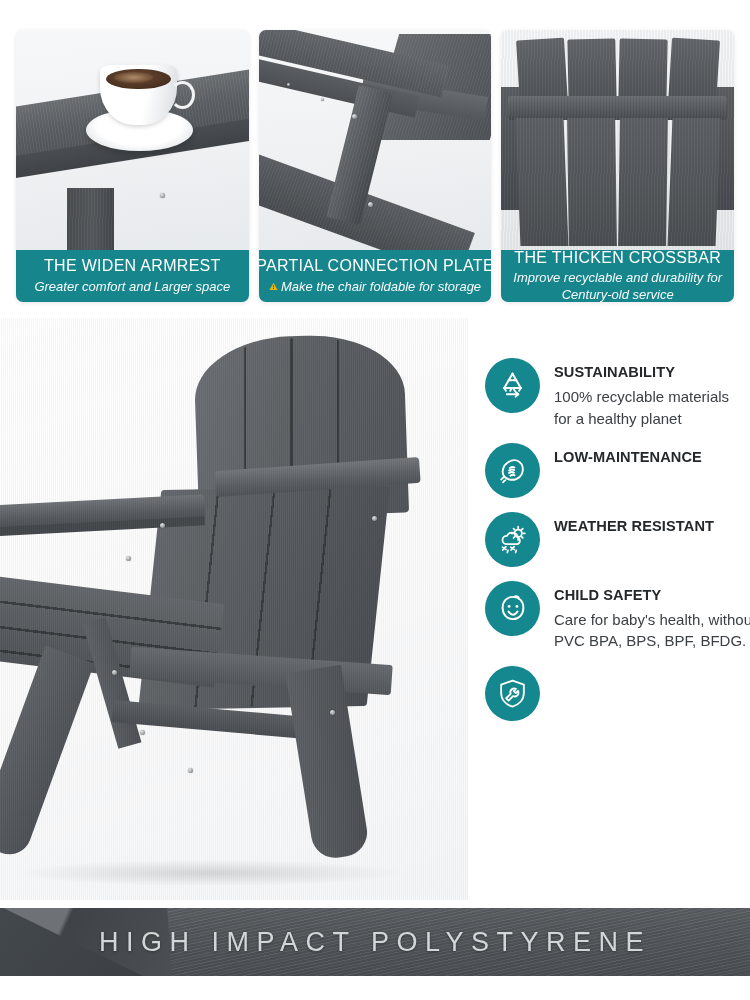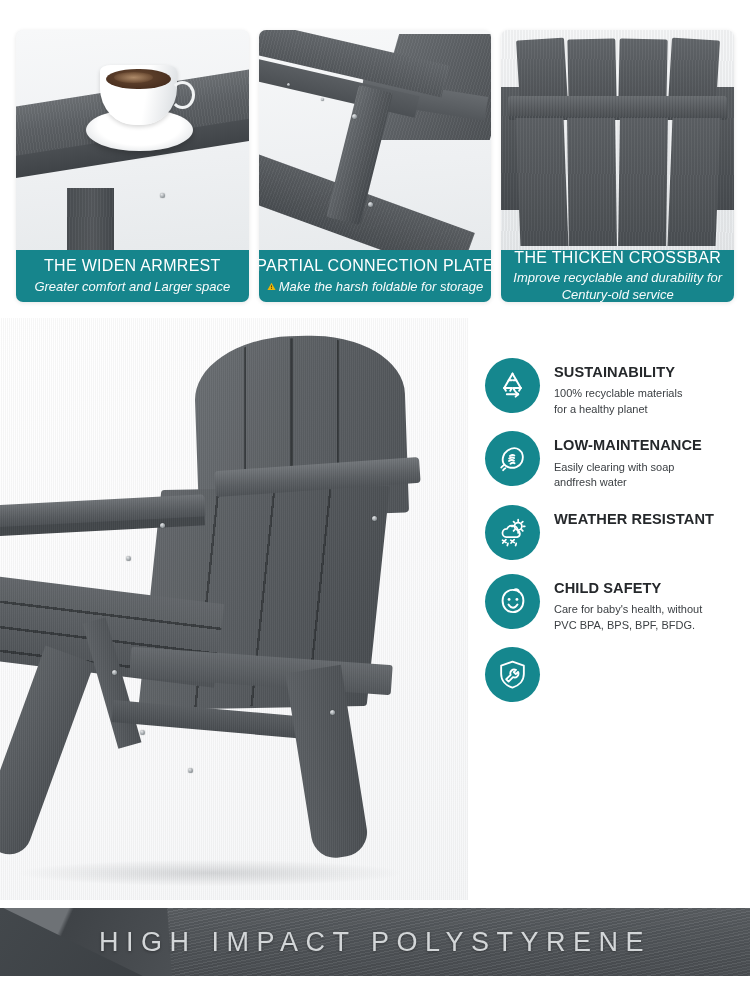--- a/index.html
+++ b/index.html
@@ -292,21 +292,21 @@
     display:flex; align-items:center; justify-content:center;
   }
   .feat-icon svg { display:block; }
   .feat-text { padding-top:6px; }
   .feat-title {
     font-size:14.6px; font-weight:700; color:#25282b;
     letter-spacing:.1px; line-height:1.18;
     margin-bottom:5px;
   }
   .feat-desc {
-    font-size:11px; color:#3c4044; line-height:1.42;
+    font-size:15px; color:#3c4044; line-height:1.42;
     white-space:pre-line;
   }
 
   
   .banner {
     position:absolute; left:0; top:908px; width:750px; height:68px;
     overflow:hidden;
     background:linear-gradient(180deg,#5a5e62 0%,#53575b 35%,#4a4e52 100%);
   }
   .banner-grain {
@@ -384,21 +384,21 @@
       <div class="screw" style="left:27%;top:31%;width:3px;height:3px;"></div>
     </div>
     <div class="cap">
       <div class="cap-title">PARTIAL CONNECTION PLATE</div>
       <div class="cap-sub">
         <svg class="warn-tri" width="9" height="9" viewBox="0 0 12 12">
           <path d="M6 .9 11.4 10.6H.6Z" fill="#F2B705"></path>
           <rect x="5.35" y="4.1" width="1.3" height="3.2" rx=".5" fill="#5a4400"></rect>
           <circle cx="6" cy="8.6" r=".75" fill="#5a4400"></circle>
         </svg>
-        <span>Make the harsh foldable for storage</span>
+        <span>Make the chair foldable for storage</span>
       </div>
     </div>
   </div>
 
   <div class="panel">
     <div class="photo">
       <div class="p3-wrap">
         <div class="p3-side l"></div>
         <div class="p3-side r"></div>
         <div class="p3-fan">
@@ -487,22 +487,20 @@
         <path d="M13.5 13.5c1.5-1 3-1.3 4.3-.4"></path>
         <path d="M12.8 16c1.6-1.1 3.3-1.4 4.7-.4"></path>
         <path d="M12.6 18.5c1.6-1.1 3.4-1.4 4.8-.3"></path>
         <path d="M14 21c1.4-1 2.9-1.2 4-.4"></path>
         <path d="M7.5 22.5c-1 .6-1.8 1.3-2.4 2.2"></path>
         <path d="M9 25.5c-.9.5-1.6 1.1-2.1 1.9"></path>
       </svg>
     </div>
     <div class="feat-text">
       <div class="feat-title">LOW-MAINTENANCE</div>
-      <div class="feat-desc">Easily clearing with soap
-andfresh water</div>
     </div>
   </div>
 
   <div class="feat">
     <div class="feat-icon">
       <svg width="33" height="33" viewBox="0 0 32 32" fill="none" stroke="#fff" stroke-width="1.7" stroke-linecap="round" stroke-linejoin="round">
         <circle cx="21.5" cy="10" r="3.6"></circle>
         <path d="M21.5 3.6v1.4M21.5 15v1.4M27.9 10h-1.4M16.5 10h-1.4M26 5.5l-1 1M18 13.5l-1 1M26 14.5l-1-1M18 6.5l-1-1"></path>
         <path d="M10 20.5a4 4 0 0 1 .6-8 5.6 5.6 0 0 1 10.6 1.6 3.4 3.4 0 0 1-.7 6.4Z"></path>
         <path d="M8 24.6 9.6 23M8 24.6l1.8 1.2M8 24.6 6.3 23.4M8 24.6 6.6 26.2"></path>

